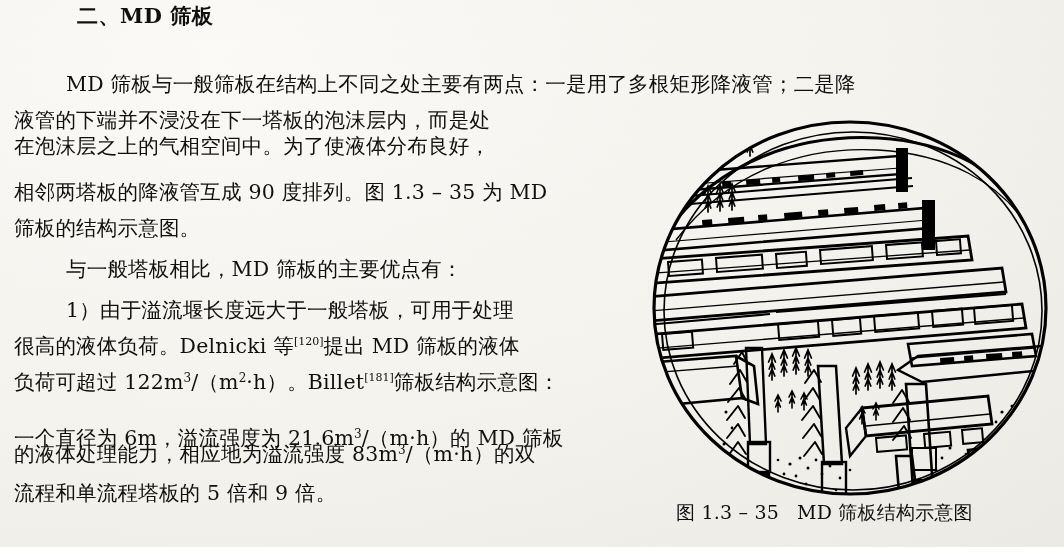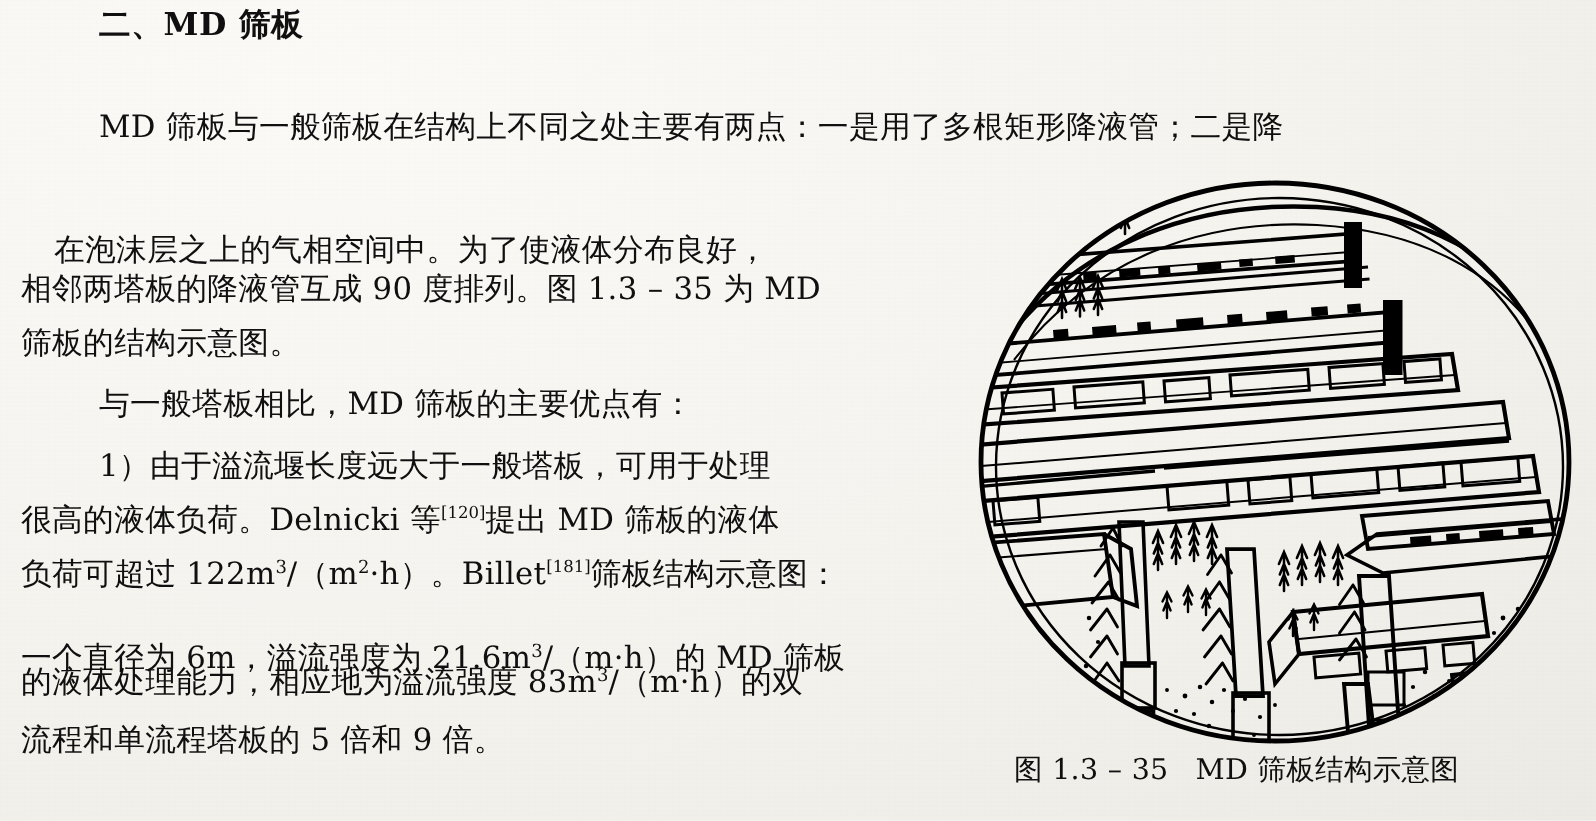--- a/index.html
+++ b/index.html
@@ -37,21 +37,21 @@
   #textcol {
     position: absolute;
     left: 14px;
     top: 0px;
     width: 1040px;
     height: 547px;
   }
 
   .heading {
     position: absolute;
-    left: 52px;
+    left: 63px;
     top: 2px;
     font-size: 21px;
     font-weight: bold;
     letter-spacing: .5px;
     white-space: nowrap;
   }
   .subheading {
     position: absolute;
     left: 50px;
     top: 36px;
@@ -131,21 +131,22 @@
 <body>
 
 <div id="page"></div>
 
 <div id="textcol">
 
   <div class="heading">二、MD 筛板</div>
 
   <div class="line" style="left:52px; top:74px;">MD 筛板与一般筛板在结构上不同之处主要有两点：一是用了多根矩形降液管；二是降</div>
 
-  <div class="line" style="left:0px; top:156px;margin-left:22px;">在泡沫层之上的气相空间中。为了使液体分布良好，</div>
+  <div class="line" style="left:0px; top:110px;">液管的下端并不浸没在下一塔板的泡沫层内，而是处</div>
+  <div class="line" style="left:0px; top:136px;">在泡沫层之上的气相空间中。为了使液体分布良好，</div>
   <div class="line" style="left:0px; top:182px;">相邻两塔板的降液管互成 90 度排列。图 1.3 – 35 为 MD</div>
   <div class="line" style="left:0px; top:218px;">筛板的结构示意图。</div>
 
   <div class="line" style="left:52px; top:259px;">与一般塔板相比，MD 筛板的主要优点有：</div>
 
   <div class="line" style="left:52px; top:300px;">1）由于溢流堰长度远大于一般塔板，可用于处理</div>
 
   <div class="line" style="left:0px; top:336px;"><span>很高的液体负荷。Delnicki 等</span><sup class="cite lat">[120]</sup><span>提出 MD 筛板的液体</span></div>
 
   <div class="line" style="left:0px; top:372px;"><span>负荷可超过 122m</span><sup class="exp lat">3</sup><span>/（m</span><sup class="exp lat">2</sup><span>·h）。Billet</span><sup class="cite lat">[181]</sup><span>筛板结构示意图：</span></div>

